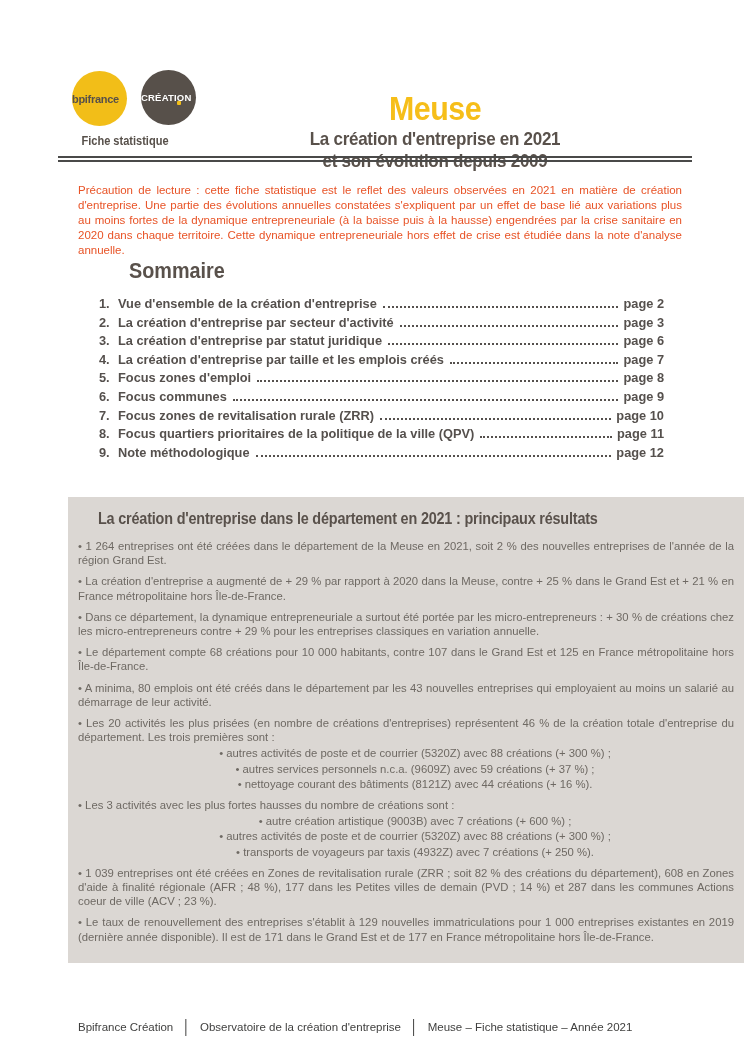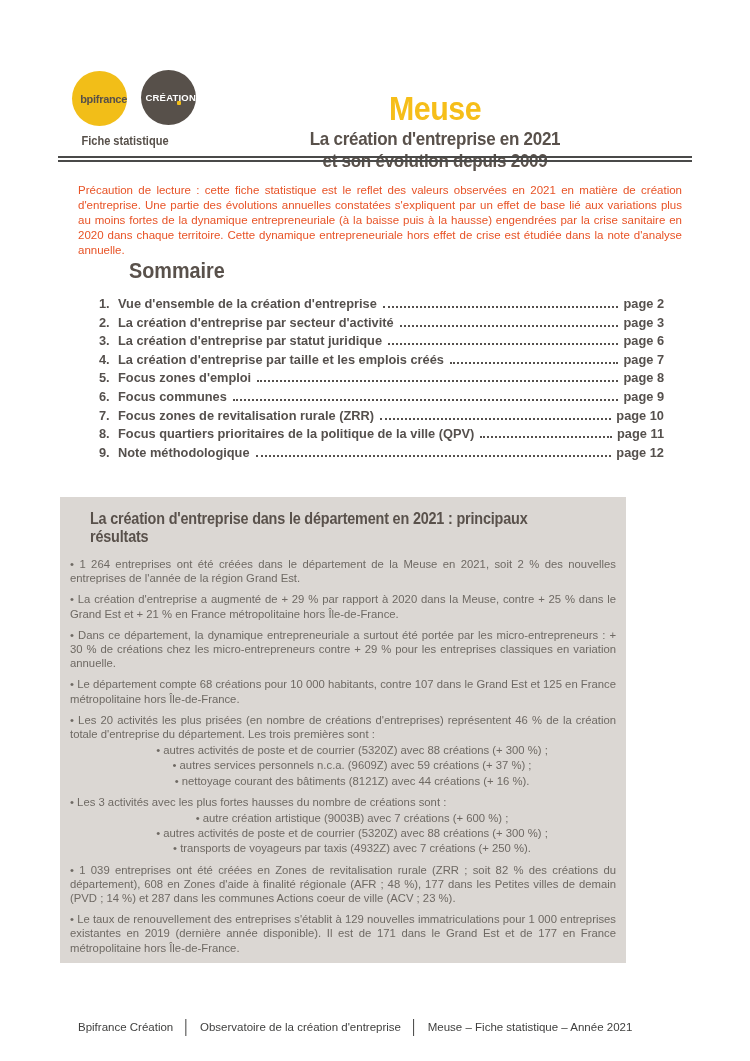--- a/index.html
+++ b/index.html
@@ -7,21 +7,21 @@
   .page {
     position:relative; width:750px; height:1061px; margin:0 auto;
     background:#ffffff; overflow:hidden;
     font-family:"Liberation Sans", sans-serif;
   }
 
   
   .logo-block { position:absolute; left:72px; top:70px; width:106px; }
   .logo-circles { position:relative; height:56px; }
   .circle { position:absolute; width:55px; height:55px; border-radius:50%;
-            display:flex; align-items:center; justify-content:flex-end; }
+            display:flex; align-items:center; justify-content:flex-start; }
   .circle.yellow { left:0; top:1px; background:#F2BE18; z-index:1; }
   .circle.dark   { left:50px; top:0; background:#57504A; z-index:2;margin-left:19px; }
   .logo-bpi { font-size:11px; font-weight:bold; color:#57504A; letter-spacing:-0.3px; }
   .logo-crea { font-size:9.5px; font-weight:bold; color:#ffffff; letter-spacing:0.2px; }
   .idot { position:absolute; width:4px; height:4px; border-radius:1px; background:#F2BE18;
           left:36px; top:31px; }
   .tagline { margin-top:8px; text-align:center; font-size:12px; font-weight:bold;
              color:#57504A; transform:scaleX(0.92); transform-origin:center; white-space:nowrap; }
 
   .title-block { position:absolute; left:150px; right:30px; top:64px; text-align:center;margin-top:26px; }
@@ -45,21 +45,21 @@
             margin:0 0 13px 30px; }
   .toc ol { list-style:none; }
   .toc li { display:flex; align-items:baseline; font-weight:bold;
             font-size:12.8px; color:#55504D; margin-bottom:5.6px; line-height:13px; }
   .toc-num { width:19px; flex:none; }
   .toc-label { flex:none; white-space:nowrap; }
   .toc-dots { flex:1; border-bottom:2px dotted #55504D; margin:0 5px 2px 6px; min-width:20px; }
   .toc-page { flex:none; white-space:nowrap;text-align:right; }
 
   
-  .results-box { position:absolute; left:60px; top:497px; width:566px; height:466px;
+  .results-box { position:absolute; left:68px; top:497px; width:676px; height:466px;
                  background:#DBD7D3; padding:13px 10px 8px 10px; overflow:hidden; }
   .results-box h2 { font-size:16px; font-weight:bold; color:#59514B;
                     transform:scaleX(0.9); transform-origin:left center;
                     margin:0 0 11px 20px; letter-spacing:-0.2px; }
   .bullet { font-size:11.3px; line-height:14.2px; color:#6E6963;
             text-align:justify; margin:0 0 7px 0; }
   .bullet::before { content:"\2022  "; }
   .bullet.has-subs { margin-bottom:2px; }
   .sub { font-size:11.3px; line-height:14.2px; color:#6E6963;
          margin:0 0 1px 18px; text-align:center; }
@@ -161,20 +161,21 @@
     </ol>
   </section>
 
   <section class="results-box">
     <h2>La création d'entreprise dans le département en 2021 : principaux résultats</h2>
 
     <p class="bullet">1 264 entreprises ont été créées dans le département de la Meuse en 2021, soit 2 % des nouvelles entreprises de l'année de la région Grand Est.</p>
     <p class="bullet">La création d'entreprise a augmenté de + 29 % par rapport à 2020 dans la Meuse, contre + 25 % dans le Grand Est et + 21 % en France métropolitaine hors Île-de-France.</p>
     <p class="bullet">Dans ce département, la dynamique entrepreneuriale a surtout été portée par les micro-entrepreneurs : + 30 % de créations chez les micro-entrepreneurs contre + 29 % pour les entreprises classiques en variation annuelle.</p>
     <p class="bullet">Le département compte 68 créations pour 10 000 habitants, contre 107 dans le Grand Est et 125 en France métropolitaine hors Île-de-France.</p>
+    <p class="bullet">A minima, 80 emplois ont été créés dans le département par les 43 nouvelles entreprises qui employaient au moins un salarié au démarrage de leur activité.</p>
 
     <p class="bullet has-subs">Les 20 activités les plus prisées (en nombre de créations d'entreprises) représentent 46 % de la création totale d'entreprise du département. Les trois premières sont :</p>
     <p class="sub">autres activités de poste et de courrier (5320Z) avec 88 créations (+ 300 %) ;</p>
     <p class="sub">autres services personnels n.c.a. (9609Z) avec 59 créations (+ 37 %) ;</p>
     <p class="sub last">nettoyage courant des bâtiments (8121Z) avec 44 créations (+ 16 %).</p>
 
     <p class="bullet has-subs">Les 3 activités avec les plus fortes hausses du nombre de créations sont :</p>
     <p class="sub">autre création artistique (9003B) avec 7 créations (+ 600 %) ;</p>
     <p class="sub">autres activités de poste et de courrier (5320Z) avec 88 créations (+ 300 %) ;</p>
     <p class="sub last">transports de voyageurs par taxis (4932Z) avec 7 créations (+ 250 %).</p>

